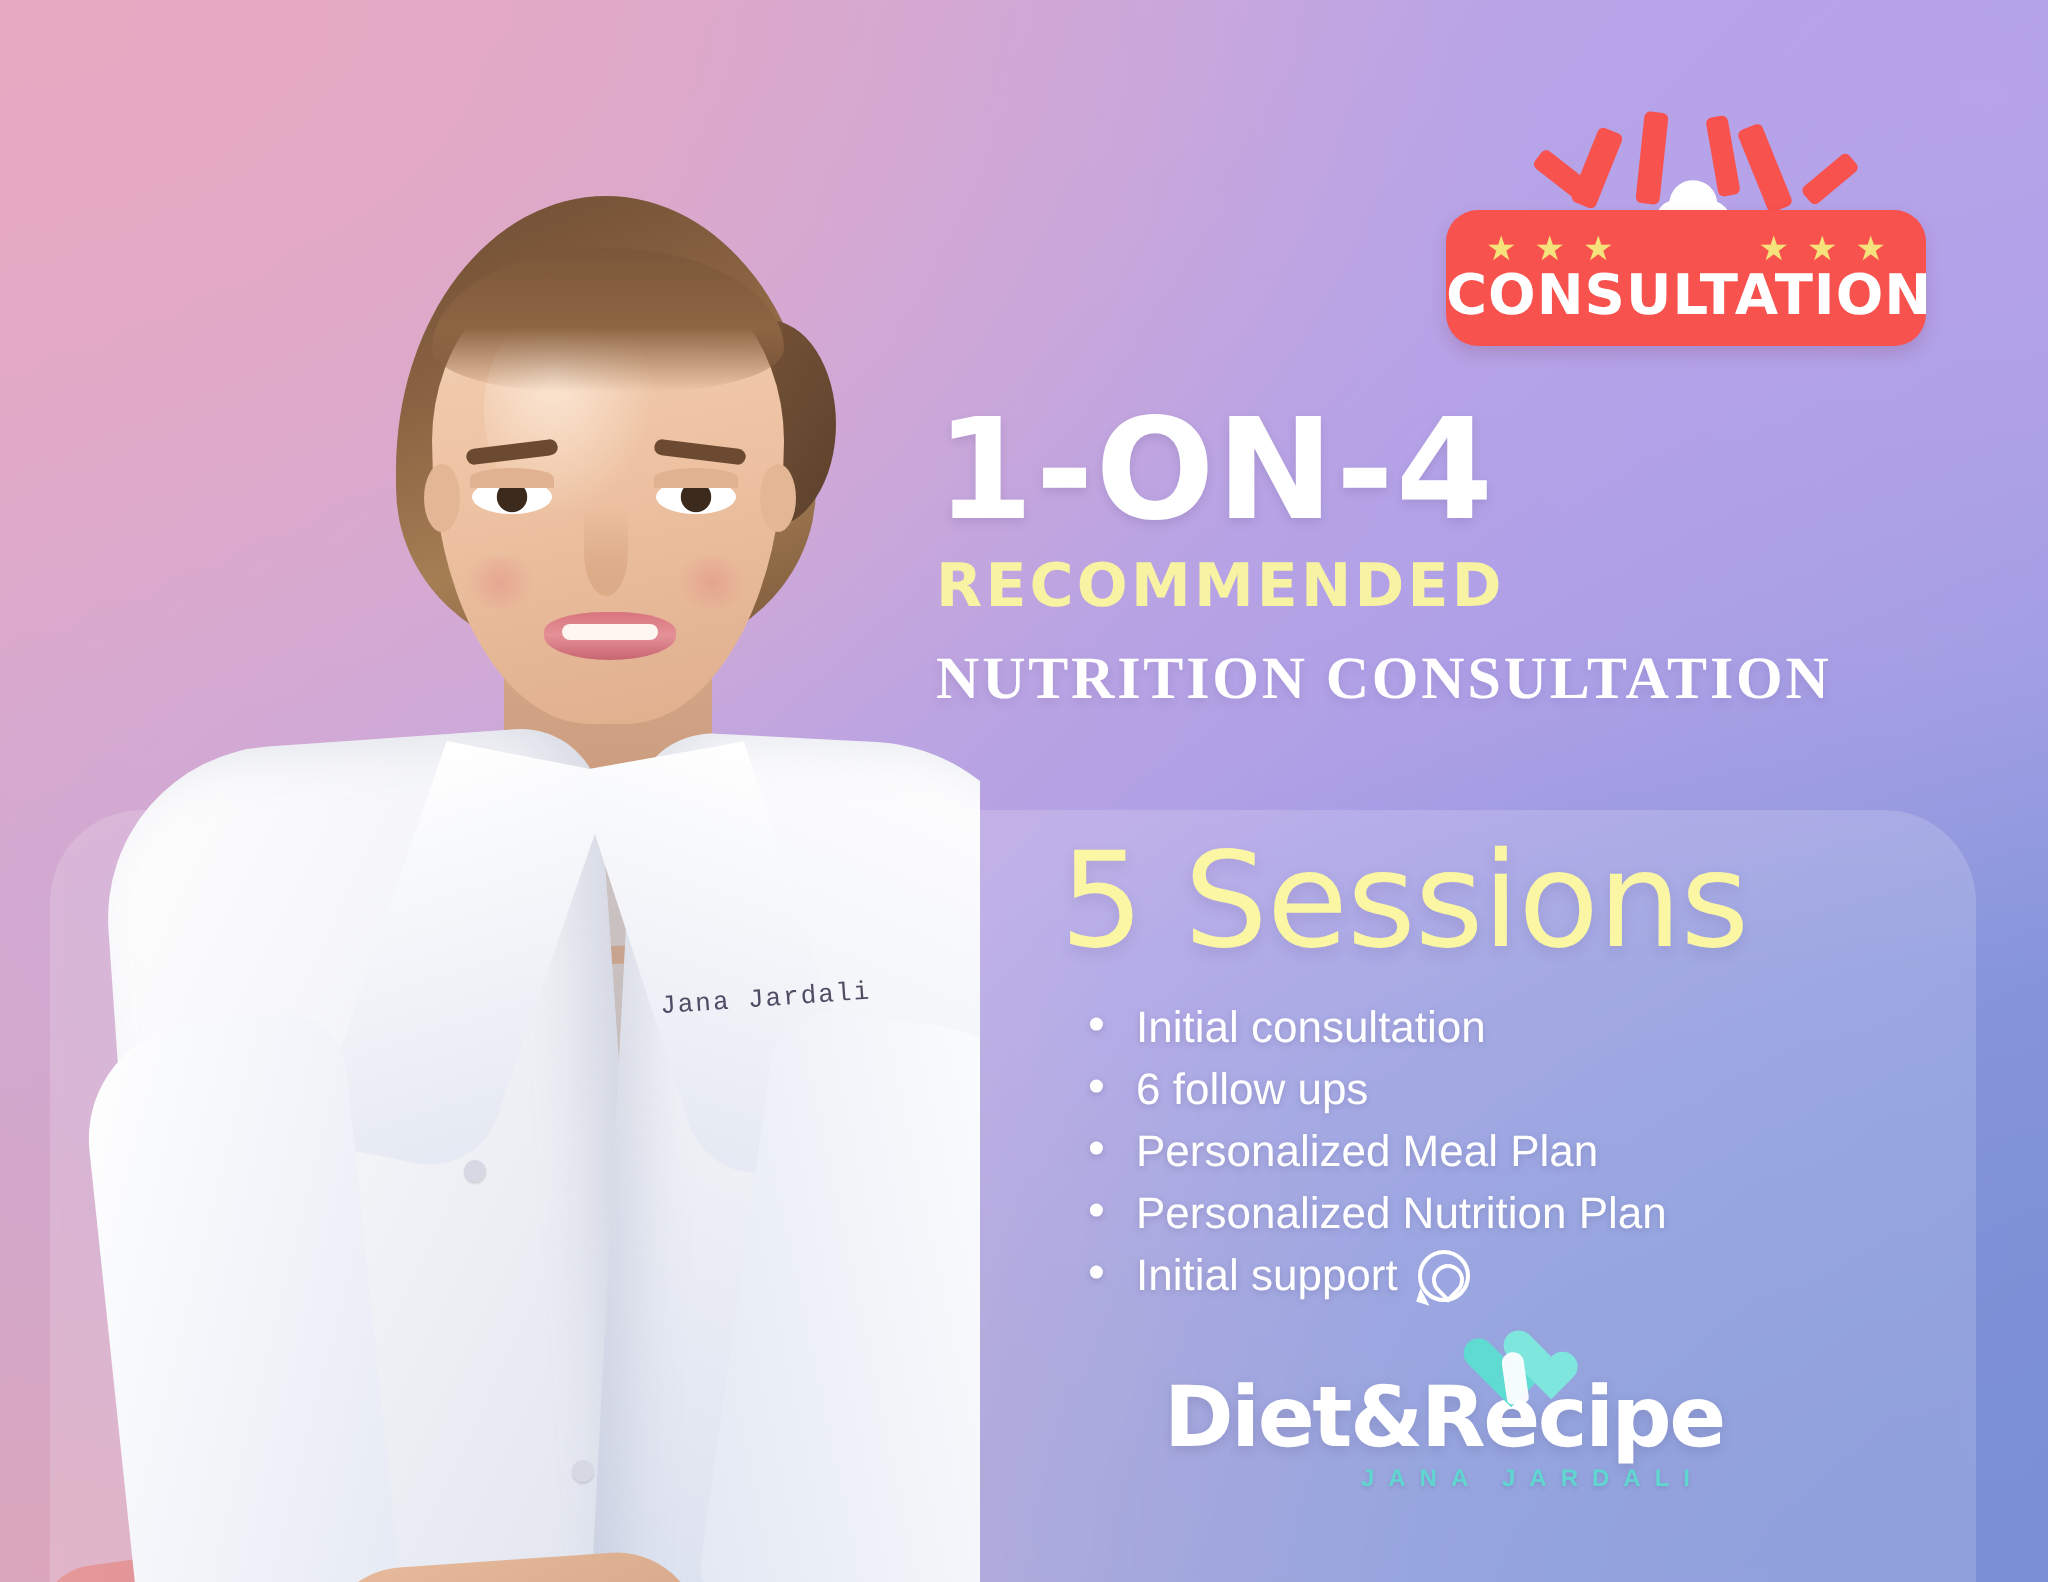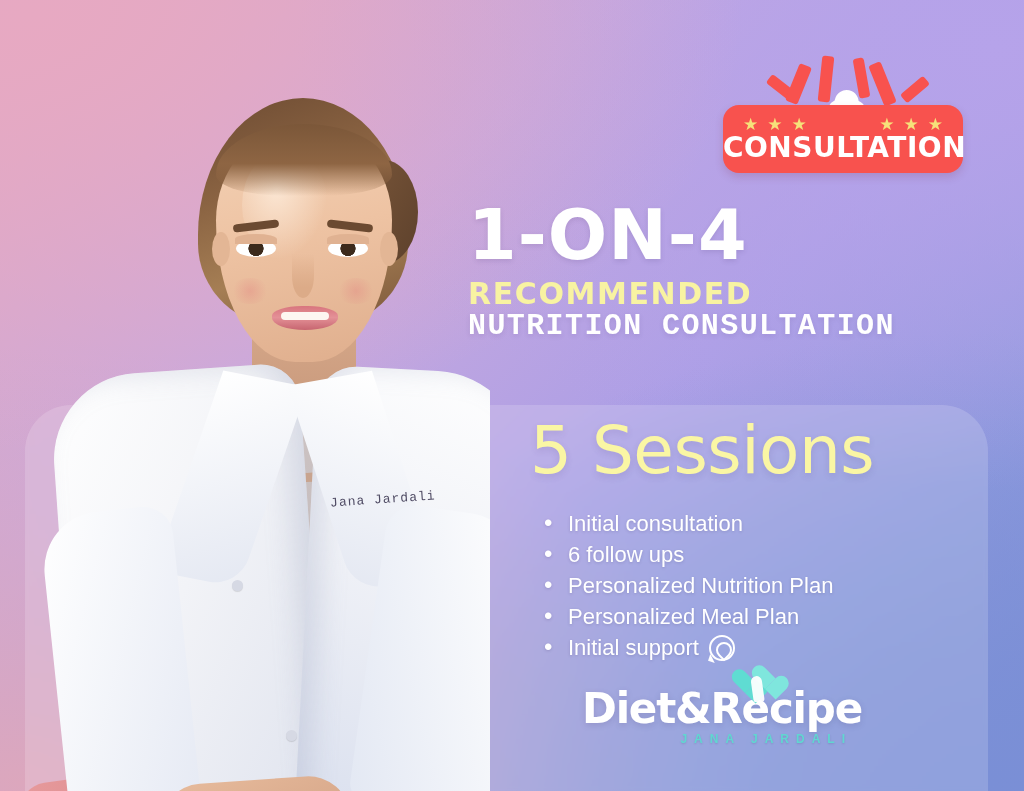--- a/index.html
+++ b/index.html
@@ -222,35 +222,35 @@
     font-size:70px; font-weight:bold; color:#ffffff;
     letter-spacing:1px; line-height:1.0;
     text-shadow:0 2px 5px rgba(80,60,120,0.16);
   }
   .h-two {
     font-family:"DejaVu Sans", sans-serif;
     font-size:30px; font-weight:bold; color:#f8f3a2;
     letter-spacing:1.6px; margin-top:9px; line-height:1;
   }
   .h-three {
-    font-family:Liberation Mono, monospace;
+    font-family:Liberation Serif, serif;
     font-size:30px; font-weight:bold; color:#ffffff;
-    letter-spacing:1.4px; margin-top:2px; line-height:1;
+    letter-spacing:1.4px; margin-top:16px; line-height:1;
     text-shadow:0 2px 5px rgba(80,60,120,0.14);
   }
 
   
   #offer { position:absolute; left:530px; top:418px; width:450px; }
   .sessions {
     font-family:"DejaVu Sans", sans-serif;
     font-size:66px; font-weight:normal; color:#faf6a4;
     line-height:1; letter-spacing:-0.5px;
     text-shadow:0 3px 7px rgba(80,60,120,0.14);
   }
-  #features { list-style:none; margin-top:24px; }
+  #features { list-style:none; margin-top:14px; }
   #features li {
     position:relative;
     color:#ffffff;
     font-size:22px;
     line-height:31px;
     padding-left:38px;
     text-shadow:0 1px 3px rgba(70,60,110,0.22);
     display:flex; align-items:center;
   }
   #features li::before {
@@ -394,24 +394,24 @@
   <div id="offer">
     <div class="sessions">5 Sessions</div>
     <ul id="features">
         <li>
           <span>Initial consultation</span>
         </li>
         <li>
           <span>6 follow ups</span>
         </li>
         <li>
-          <span>Personalized Nutrition Plan</span>
+          <span>Personalized Meal Plan</span>
         </li>
         <li>
-          <span>Personalized Meal Plan</span>
+          <span>Personalized Nutrition Plan</span>
         </li>
         <li>
           <span>Initial support</span>
           <span class="wa-icon">
             <span class="wa-tail"></span>
           </span>
         </li>
       </ul>
   </div>
 

